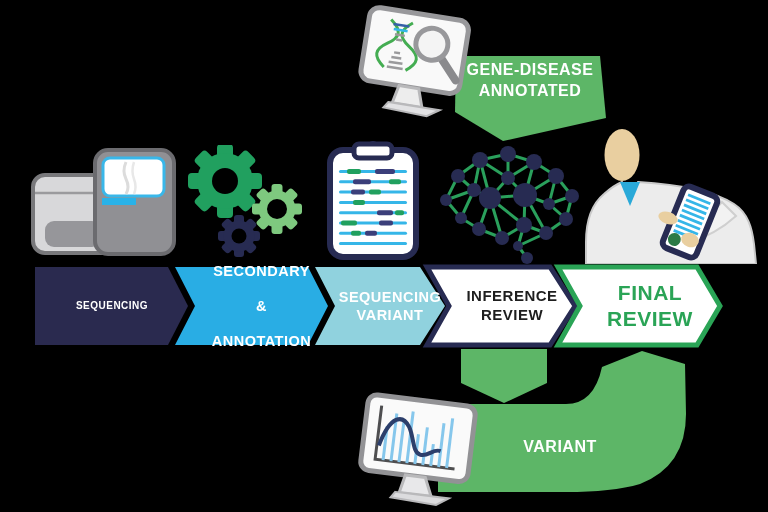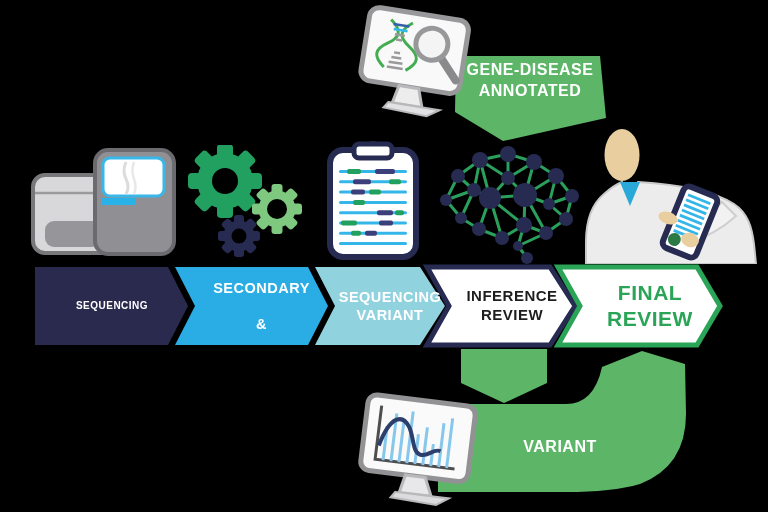--- a/index.html
+++ b/index.html
@@ -49,20 +49,21 @@
     <path d="M427,3 H550 L575,42 L550,81 H427 L449,42 Z" fill="#ffffff" stroke="#272b52" stroke-width="5" stroke-linejoin="miter"></path>
     <path d="M558,3 H697 L720,42 L697,81 H558 L580,42 Z" fill="#ffffff" stroke="#2aa456" stroke-width="5" stroke-linejoin="miter"></path>
   </svg>
 
   <div class="label step-label" style="left:42px;width:140px;font-size:10px;">
     <span>SEQUENCING</span>
   </div>
   <div class="label step-label" style="left:195px;width:133px;gap:17px;">
     <span>SECONDARY</span>
     <span>&amp;</span>
+    <span>ANNOTATION</span>
   </div>
   <div class="label step-label" style="left:333px;width:114px;">
     <span>SEQUENCING</span>
     <span>VARIANT</span>
   </div>
   <div class="label step-label txt-dark" style="left:449px;width:126px;font-size:15px;">
     <span>INFERENCE</span>
     <span>REVIEW</span>
   </div>
   <div class="label step-label txt-green" style="left:580px;width:140px;font-size:21px;">

